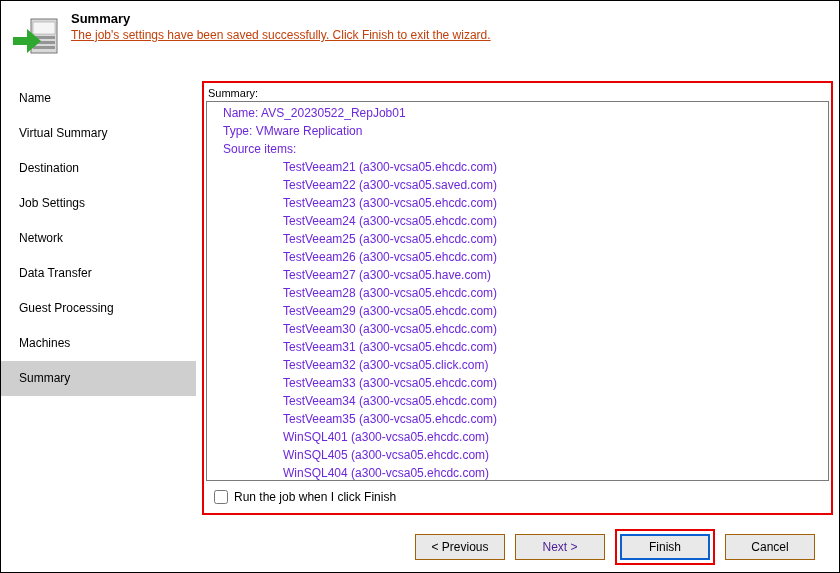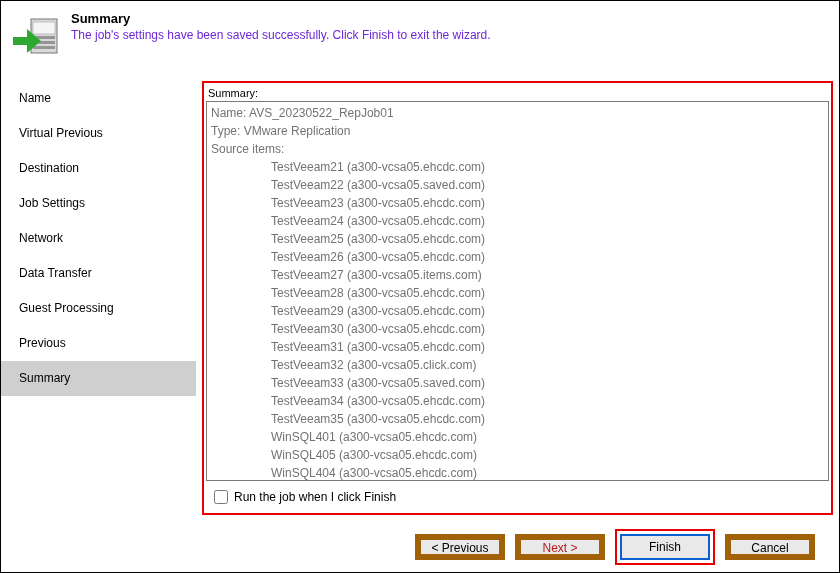--- a/index.html
+++ b/index.html
@@ -26,21 +26,21 @@
     height: 48px;
     margin-right: 12px;
     margin-top: 4px;
     display:flex;
     align-items:center;
     justify-content:center;
   }
   .header .icon-box svg { width: 48px; height: 48px; }
   .header-text { flex:1; }
   .header-title { font-weight: bold; font-size: 13px; margin-top: 2px; }
-  .header-sub { font-size: 12px; margin-top: 2px; color:#6d28d9; }
+  .header-sub { font-size: 12px; margin-top: 2px; color:#c2410c;text-decoration:underline; }
 
   
   .main {
     display:flex;
     height: 440px;
   }
   .sidebar {
     width: 195px;
     padding-top: 6px;
   }
@@ -70,24 +70,24 @@
   .summary-label {
     font-size:11px;
     margin: 2px 0 2px 2px;
   }
   .summary-text {
     border: 1px solid #7a7a7a;
     flex:1;
     font-size: 12px;
     background:#fff;
     overflow-y: scroll;
-    padding: 2px 4px;
+    padding: 2px 16px;
     line-height: 18px;
     white-space: nowrap;
-    color:#737373;
+    color:#6d28d9;
   }
   .summary-text .indent { padding-left: 60px; display:block; }
   .run-row {
     display:flex;
     align-items:center;
     padding: 6px 2px 2px 4px;
   }
   .run-row input[type=checkbox]{
     width:14px; height:14px;
     margin-right:6px;
@@ -99,28 +99,28 @@
     height: 50px;
     display:flex;
     justify-content:flex-end;
     align-items:center;
     padding-right: 24px;
     gap: 10px;
   }
   .btn {
     width: 90px;
     height: 26px;
-    border: 6px solid #a16207;
+    border: 1px solid #a16207;
     background: #e9e9e9;
     font-size: 12px;
     font-family: inherit;
     cursor: pointer;
   }
   .btn:disabled {
-    color:#b91c1c;
+    color:#4c1d95;
     cursor: default;
   }
   .btn-default {
     border: 2px solid #0a5fd1;
   }
   .btn-wrap-highlight {
     border:2px solid #e80000;
     padding:3px;
     display:inline-flex;
   }
@@ -145,50 +145,50 @@
   </div>
   <div class="header-text">
     <div class="header-title">Summary</div>
     <div class="header-sub">The job's settings have been saved successfully. Click Finish to exit the wizard.</div>
   </div>
 </div>
 
 <div class="main">
   <div class="sidebar" id="sidebar">
       <div class="sidebar-item">Name</div>
-      <div class="sidebar-item">Virtual Previous</div>
+      <div class="sidebar-item">Virtual Summary</div>
       <div class="sidebar-item">Destination</div>
       <div class="sidebar-item">Job Settings</div>
       <div class="sidebar-item">Network</div>
       <div class="sidebar-item">Data Transfer</div>
       <div class="sidebar-item">Guest Processing</div>
-      <div class="sidebar-item">Previous</div>
+      <div class="sidebar-item">Machines</div>
       <div class="sidebar-item selected">Summary</div>
     </div>
 
   <div class="content">
     <div class="red-box">
       <div class="summary-label">Summary:</div>
       <div class="summary-text" id="summary-text">
           <div>Name: AVS_20230522_RepJob01</div>
           <div>Type: VMware Replication</div>
           <div>Source items:</div>
           <span class="indent">TestVeeam21 (a300-vcsa05.ehcdc.com)</span>
           <span class="indent">TestVeeam22 (a300-vcsa05.saved.com)</span>
           <span class="indent">TestVeeam23 (a300-vcsa05.ehcdc.com)</span>
           <span class="indent">TestVeeam24 (a300-vcsa05.ehcdc.com)</span>
           <span class="indent">TestVeeam25 (a300-vcsa05.ehcdc.com)</span>
           <span class="indent">TestVeeam26 (a300-vcsa05.ehcdc.com)</span>
-          <span class="indent">TestVeeam27 (a300-vcsa05.items.com)</span>
+          <span class="indent">TestVeeam27 (a300-vcsa05.have.com)</span>
           <span class="indent">TestVeeam28 (a300-vcsa05.ehcdc.com)</span>
           <span class="indent">TestVeeam29 (a300-vcsa05.ehcdc.com)</span>
           <span class="indent">TestVeeam30 (a300-vcsa05.ehcdc.com)</span>
           <span class="indent">TestVeeam31 (a300-vcsa05.ehcdc.com)</span>
           <span class="indent">TestVeeam32 (a300-vcsa05.click.com)</span>
-          <span class="indent">TestVeeam33 (a300-vcsa05.saved.com)</span>
+          <span class="indent">TestVeeam33 (a300-vcsa05.ehcdc.com)</span>
           <span class="indent">TestVeeam34 (a300-vcsa05.ehcdc.com)</span>
           <span class="indent">TestVeeam35 (a300-vcsa05.ehcdc.com)</span>
           <span class="indent">WinSQL401 (a300-vcsa05.ehcdc.com)</span>
           <span class="indent">WinSQL405 (a300-vcsa05.ehcdc.com)</span>
           <span class="indent">WinSQL404 (a300-vcsa05.ehcdc.com)</span>
         </div>
       <label class="run-row">
         <input type="checkbox" id="run-check" style="">
         <span>Run the job when I click Finish</span>
       </label>

